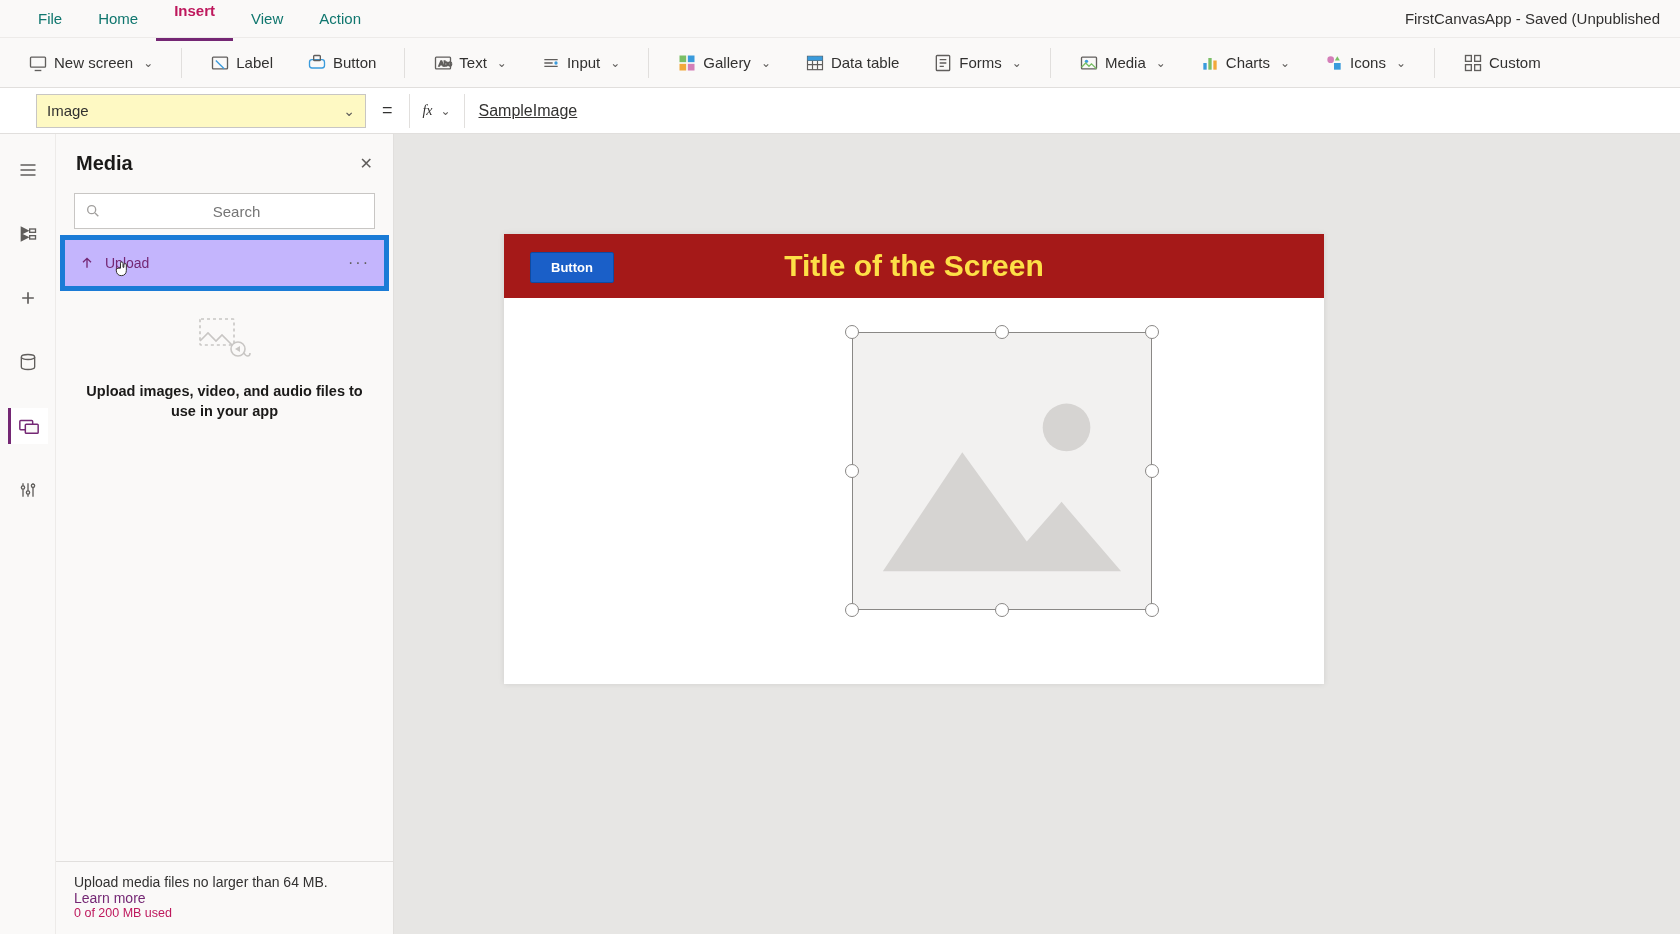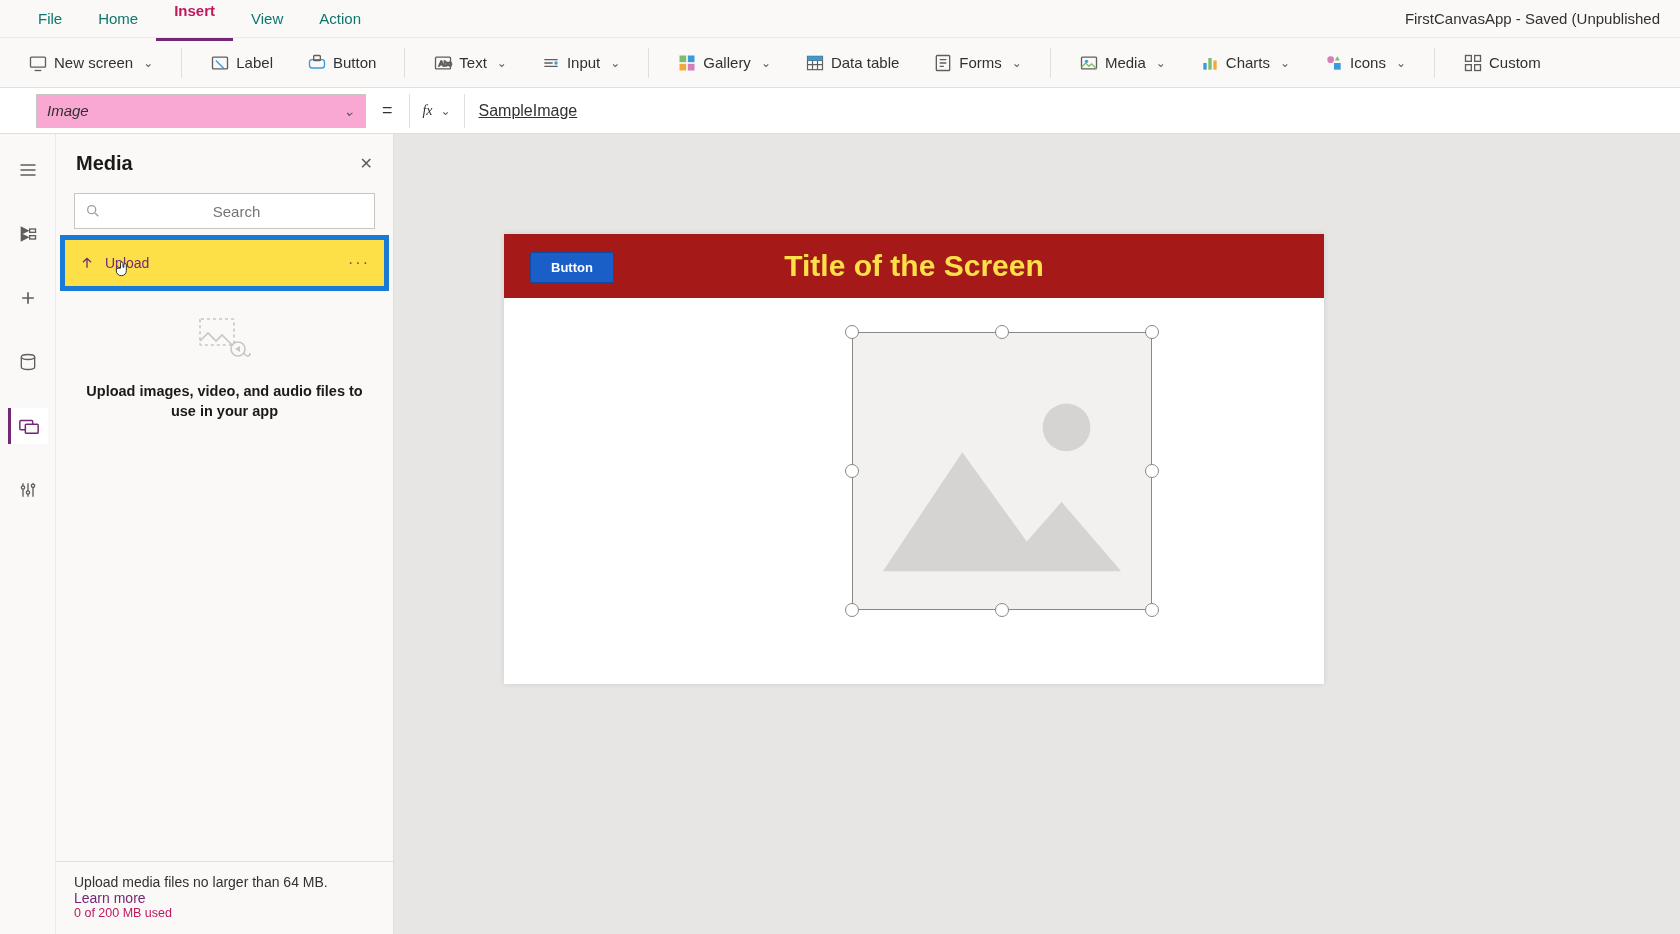--- a/index.html
+++ b/index.html
@@ -14,42 +14,42 @@
 
   
   .ribbon { height: 50px; display: flex; align-items: center; background: #faf9f8; border-bottom: 1px solid #e1dfdd; padding: 0 18px; gap: 14px; }
   .ribbon .group { display: flex; align-items: center; gap: 6px; padding: 6px 10px; font-size: 15px; color: #323130; cursor: pointer; }
   .ribbon .sep { width: 1px; height: 30px; background: #e1dfdd; margin: 0 4px; }
   .ribbon svg, .ribbon .ico { width: 20px; height: 20px; flex-shrink:0; }
   .chev { font-size: 12px; color: #605e5c; margin-left: 4px; }
 
   
   .formula-row { height: 46px; display: flex; align-items: center; background: #fff; border-bottom: 1px solid #e1dfdd; padding-left: 36px; }
-  .property-box { width: 330px; height: 34px; border: 1px solid #c8c6c4; display: flex; align-items: center; padding: 0 10px; font-size: 15px; background: #f9a8d4; justify-content: space-between; font-style: italic; }
+  .property-box { width: 330px; height: 34px; border: 1px solid #c8c6c4; display: flex; align-items: center; padding: 0 10px; font-size: 15px; background: #fef9c3; justify-content: space-between; }
   .property-box .chev { font-size: 14px; }
   .eq { padding: 0 16px; font-size: 18px; color: #323130; }
   .fx-box { width: 56px; height: 34px; border-left: 1px solid #e1dfdd; border-right: 1px solid #e1dfdd; display:flex; align-items:center; justify-content:center; gap:4px; }
   .fx-box .fx { font-style: italic; font-family: "Times New Roman", serif; font-size: 14px; }
   .formula-input { flex: 1; height: 34px; padding: 0 14px; font-size: 16px; color: #323130; display:flex; align-items:center;text-decoration:underline; }
 
   
   .main { display: flex; height: calc(934px - 38px - 50px - 46px); }
   .left-rail { width: 56px; background: #faf9f8; display: flex; flex-direction: column; align-items: center; padding-top: 18px; gap: 28px; border-right: 1px solid #edebe9; }
   .left-rail .rail-btn { width: 40px; height: 36px; display:flex; align-items:center; justify-content:center; cursor:pointer; color:#605e5c; }
   .left-rail .rail-btn.active { border-left: 3px solid #742774; background:#fff; }
 
   
   .panel { width: 338px; background: #faf9f8; border-right: 1px solid #e1dfdd; display:flex; flex-direction:column; position:relative; }
   .panel-head { display:flex; align-items:center; justify-content:space-between; padding: 18px 20px 10px 20px; }
   .panel-head h2 { font-size: 20px; font-weight:600; color:#1b1a19; }
   .panel-head .close { font-size: 16px; color:#605e5c; cursor:pointer; }
   .search { margin: 8px 18px 0 18px; height: 36px; border:1px solid #c8c6c4; background:#fff; display:flex; align-items:center; padding:0 10px; gap:8px; }
   .search input { border:none; outline:none; font-size:15px; flex:1; background:transparent;text-align:center; }
 
-  .upload-highlight { margin: 6px 4px 0 4px; border: 5px solid #1a7bd6; background:#fde047; }
+  .upload-highlight { margin: 6px 4px 0 4px; border: 5px solid #1a7bd6; background:#c4b5fd; }
   .upload-row { display:flex; align-items:center; justify-content:space-between; padding: 14px 14px; }
   .upload-row .left { display:flex; align-items:center; gap:10px; color:#742774; font-size:14px; }
   .upload-row .left svg { color:#742774; }
   .upload-row .dots { color:#605e5c; letter-spacing:2px; font-size:16px; }
   .cursor-hand { position:absolute; left:132px; top:118px; pointer-events:none; }
 
   .empty { text-align:center; padding: 26px 24px; color:#1b1a19; }
   .empty .media-glyph { display:inline-block; margin-bottom:16px; color:#c8c6c4; }
   .empty p { font-size:14.5px; font-weight:600; line-height:1.4; }
 

